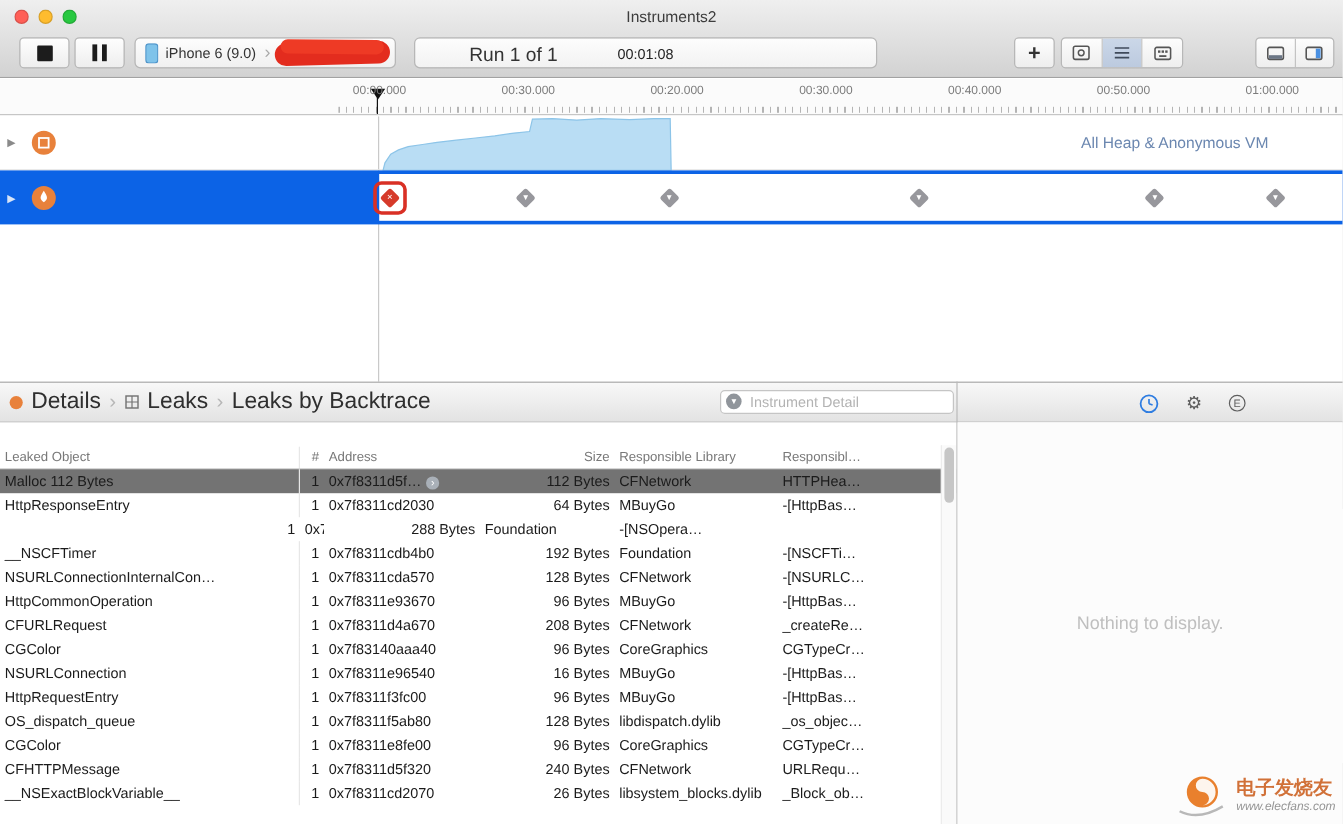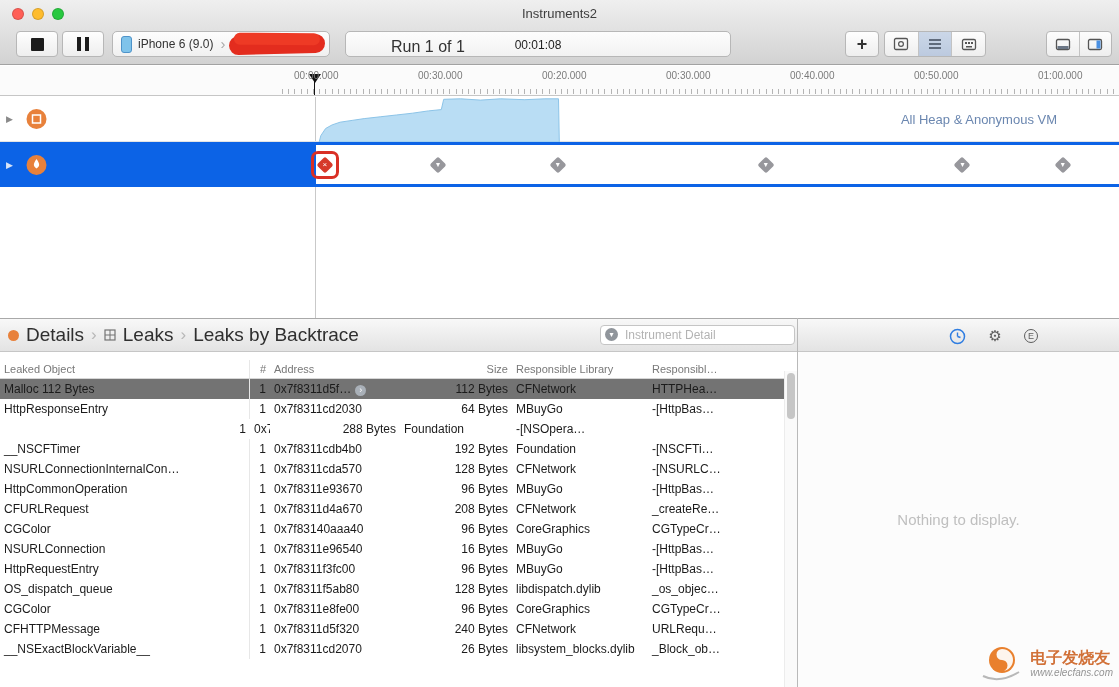--- a/index.html
+++ b/index.html
@@ -91,21 +91,21 @@
   .search-menu-icon { position:absolute; left:5px; top:3px; width:13px; height:13px; border-radius:50%;
                       background:#90959b; color:#fff; font-size:8px; line-height:13px; text-align:center; }
 
   .dbtn { position:absolute; top:7px; width:22px; height:20px; background:transparent; border:none;
           display:flex; align-items:center; justify-content:center; }
   .dbtn.gear { font-size:15px; color:#5e5e5e; }
   .ebadge-circle { width:14px; height:14px; border:1.3px solid #5e5e5e; border-radius:50%; color:#5e5e5e;
                    font-size:9px; line-height:12px; text-align:center; display:inline-block; }
 
   
-  .table-region { position:absolute; top:360px; left:0; width:797px; bottom:0; background:#fff; overflow:hidden; }
+  .table-region { position:absolute; top:372px; left:0; width:797px; bottom:0; background:#fff; overflow:hidden; }
   .thead { height:19px; border-bottom:1px solid #d6d6d6; background:#fff; }
   .thead-row, .trow { display:grid; grid-template-columns:250px 20px 130px 112px 136px 1fr; }
   .hcell, .cell { padding:2px 4px; white-space:nowrap; overflow:hidden; }
   .hcell { font-size:11px; color:#787878; line-height:14px; }
   .cell { font-size:12px; color:#1b1b1b; line-height:16px; }
   .c0 { border-right:1px solid #e7e7e7; }
   .c1, .c3 { text-align:right; }
   .trow { height:20px; }
   .trow.sel { background:#737373; }
   .jump { display:inline-block; width:11px; height:11px; border-radius:50%; background:#a9b0b8; color:#fff;

